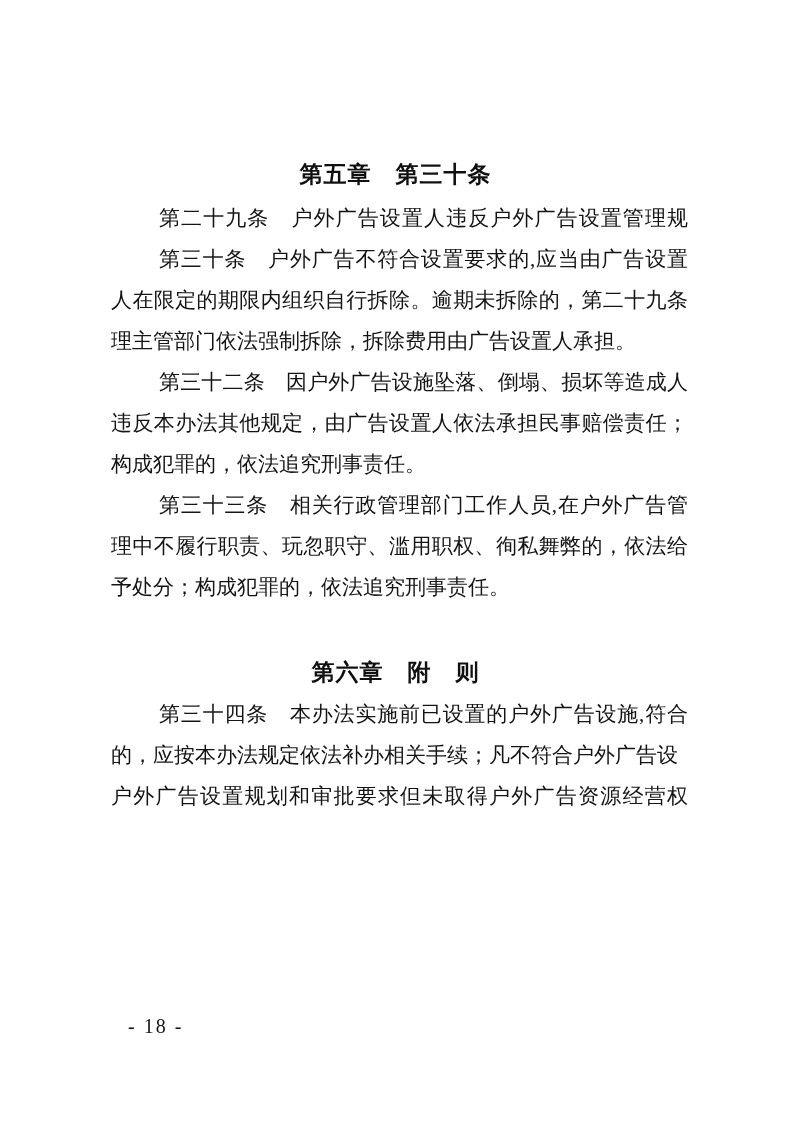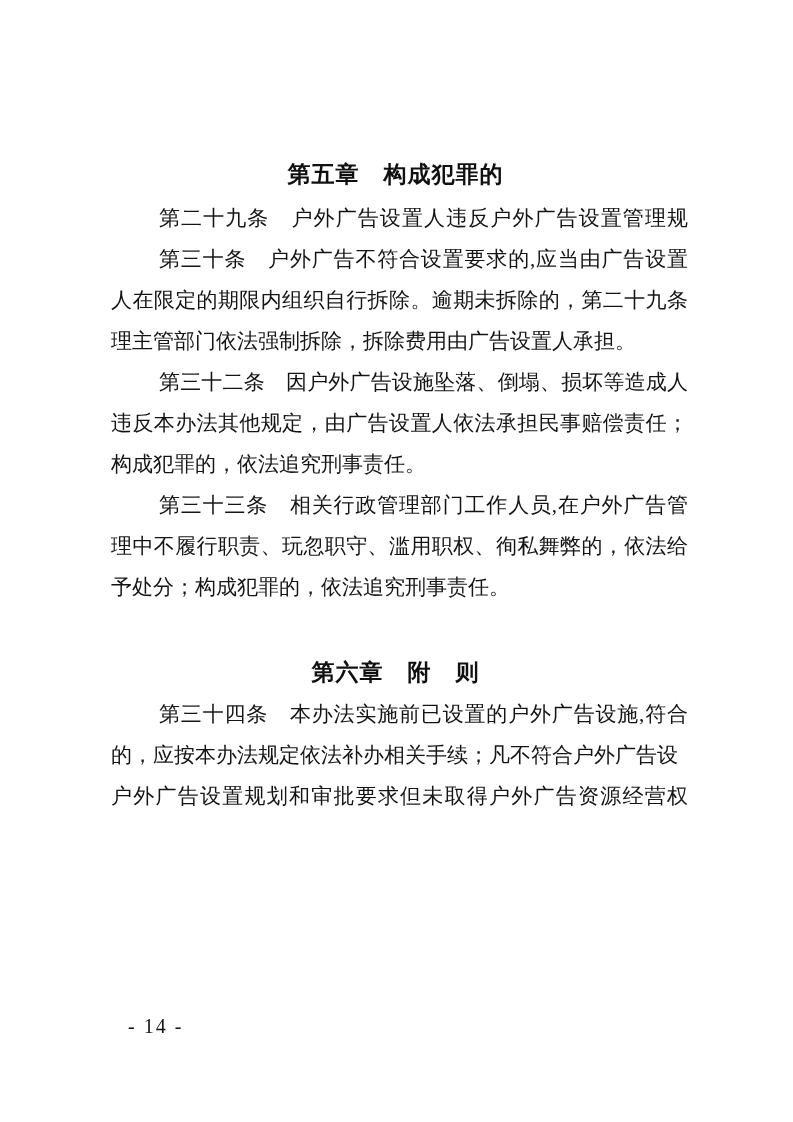--- a/index.html
+++ b/index.html
@@ -51,21 +51,21 @@
     line-height:24px;
     letter-spacing:2px;
     color:#141414;
   }
 </style>
 </head>
 <body>
 
 <div class="page">
   <div class="content">
-      <div class="chapter-heading">第五章　构成犯罪的</div>
+      <div class="chapter-heading">第五章　第三十条</div>
       <div class="para">
         <div class="line first">第二十九条　户外广告设置人违反户外广告设置管理规</div>
       </div>
       <div class="para">
         <div class="line first">第三十条　户外广告不符合设置要求的,应当由广告设置</div>
         <div class="line">人在限定的期限内组织自行拆除。逾期未拆除的，第二十九条</div>
         <div class="line para-end">理主管部门依法强制拆除，拆除费用由广告设置人承担。</div>
       </div>
       <div class="para">
         <div class="line first">第三十二条　因户外广告设施坠落、倒塌、损坏等造成人</div>
@@ -77,14 +77,14 @@
         <div class="line">理中不履行职责、玩忽职守、滥用职权、徇私舞弊的，依法给</div>
         <div class="line para-end">予处分；构成犯罪的，依法追究刑事责任。</div>
       </div>
       <div class="chapter-heading later">第六章　附　则</div>
       <div class="para">
         <div class="line first">第三十四条　本办法实施前已设置的户外广告设施,符合</div>
         <div class="line para-end">的，应按本办法规定依法补办相关手续；凡不符合户外广告设</div>
         <div class="line">户外广告设置规划和审批要求但未取得户外广告资源经营权</div>
       </div>
     </div>
-  <div class="page-number">- 14 -</div>
+  <div class="page-number">- 18 -</div>
 </div>
 
 </body></html>

